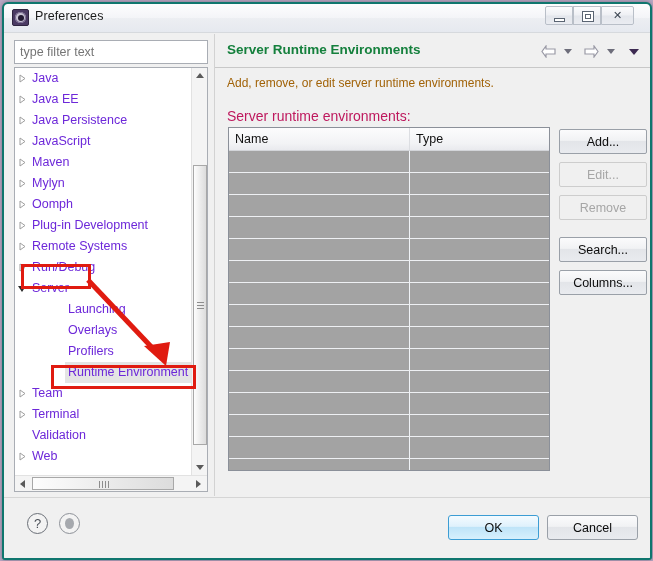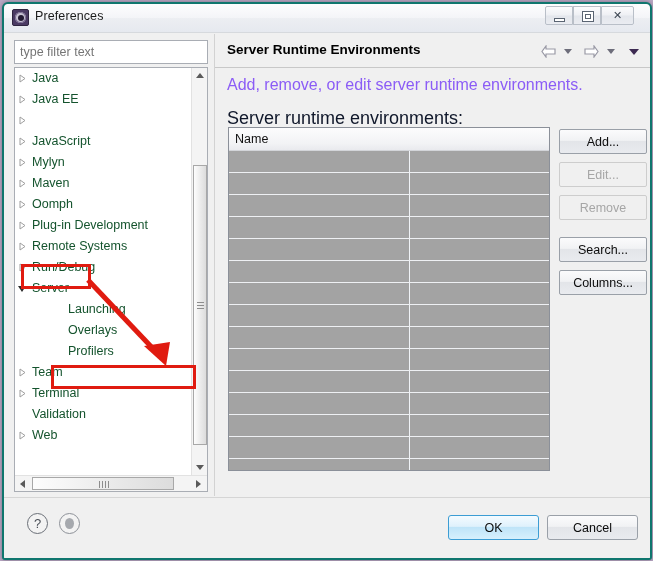--- a/index.html
+++ b/index.html
@@ -128,21 +128,21 @@
     position: absolute;
     left: 0; top: 0;
     width: 176px; height: 408px;
     overflow: hidden;
   }
   .tree-item {
     position: relative;
     height: 21px;
     line-height: 21px;
     font-size: 12.5px;
-    color: #14532d;
+    color: #6d28d9;
     white-space: nowrap;
   }
   .tree-item .tw {
     position: absolute;
     left: 0; top: 0;
     width: 16px; height: 21px;
   }
   .tw .tri-out {
     position: absolute; left: 4px; top: 6px;
     width: 7px; height: 9px;
@@ -218,21 +218,21 @@
     left: 0; top: 0;
     width: 435px; height: 33px;
     background: #f0f0f0;
     border-bottom: 1px solid #c8c8c8;
   }
   #page-title {
     position: absolute;
     left: 12px; top: 8px;
     font-size: 13.5px;
     font-weight: bold;
-    color: #000000;
+    color: #15803d;
   }
   .nav-arrow-hollow {
     position: absolute; top: 10px;
     width: 15px; height: 13px;
   }
   .nav-caret {
     position: absolute; top: 15px;
     width: 0; height: 0;
     border-left: 4px solid transparent;
     border-right: 4px solid transparent;
@@ -242,28 +242,28 @@
     position: absolute; top: 15px;
     width: 0; height: 0;
     border-left: 5px solid transparent;
     border-right: 5px solid transparent;
     border-top: 6px solid #3d2a52;
   }
 
   #desc-text {
     position: absolute;
     left: 12px; top: 42px;
-    font-size: 16px;
-    color: #8b5cf6;
+    font-size: 12px;
+    color: #a16207;
   }
   #table-label {
     position: absolute;
     left: 12px; top: 74px;
-    font-size: 18px;
-    color: #0f172a;
+    font-size: 14px;
+    color: #be185d;
   }
   #table-box {
     position: absolute;
     left: 13px; top: 93px;
     width: 322px; height: 344px;
     background: #a3a3a3;
     border: 1px solid #8b9099;
     box-sizing: border-box;
     overflow: hidden;
   }
@@ -440,44 +440,45 @@
             </svg>
           </span>
           <span class="tree-label">Java EE</span>
         </div>
         <div class="tree-item lvl1">
           <span class="tw">
             <svg class="tri-out" viewBox="0 0 7 9">
               <polygon points="1,1 6,4.5 1,8" fill="#ffffff" stroke="#9e9e9e" stroke-width="1"></polygon>
             </svg>
           </span>
+          <span class="tree-label">Java Persistence</span>
         </div>
         <div class="tree-item lvl1">
           <span class="tw">
             <svg class="tri-out" viewBox="0 0 7 9">
               <polygon points="1,1 6,4.5 1,8" fill="#ffffff" stroke="#9e9e9e" stroke-width="1"></polygon>
             </svg>
           </span>
           <span class="tree-label">JavaScript</span>
         </div>
         <div class="tree-item lvl1">
           <span class="tw">
             <svg class="tri-out" viewBox="0 0 7 9">
               <polygon points="1,1 6,4.5 1,8" fill="#ffffff" stroke="#9e9e9e" stroke-width="1"></polygon>
             </svg>
           </span>
+          <span class="tree-label">Maven</span>
+        </div>
+        <div class="tree-item lvl1">
+          <span class="tw">
+            <svg class="tri-out" viewBox="0 0 7 9">
+              <polygon points="1,1 6,4.5 1,8" fill="#ffffff" stroke="#9e9e9e" stroke-width="1"></polygon>
+            </svg>
+          </span>
           <span class="tree-label">Mylyn</span>
-        </div>
-        <div class="tree-item lvl1">
-          <span class="tw">
-            <svg class="tri-out" viewBox="0 0 7 9">
-              <polygon points="1,1 6,4.5 1,8" fill="#ffffff" stroke="#9e9e9e" stroke-width="1"></polygon>
-            </svg>
-          </span>
-          <span class="tree-label">Maven</span>
         </div>
         <div class="tree-item lvl1">
           <span class="tw">
             <svg class="tri-out" viewBox="0 0 7 9">
               <polygon points="1,1 6,4.5 1,8" fill="#ffffff" stroke="#9e9e9e" stroke-width="1"></polygon>
             </svg>
           </span>
           <span class="tree-label">Oomph</span>
         </div>
         <div class="tree-item lvl1">
@@ -514,20 +515,24 @@
           <span class="tw"></span>
           <span class="tree-label">Launching</span>
         </div>
         <div class="tree-item lvl2">
           <span class="tw"></span>
           <span class="tree-label">Overlays</span>
         </div>
         <div class="tree-item lvl2">
           <span class="tw"></span>
           <span class="tree-label">Profilers</span>
+        </div>
+        <div class="tree-item lvl2 selected">
+          <span class="tw"></span>
+          <span class="tree-label">Runtime Environment</span>
         </div>
         <div class="tree-item lvl1">
           <span class="tw">
             <svg class="tri-out" viewBox="0 0 7 9">
               <polygon points="1,1 6,4.5 1,8" fill="#ffffff" stroke="#9e9e9e" stroke-width="1"></polygon>
             </svg>
           </span>
           <span class="tree-label">Team</span>
         </div>
         <div class="tree-item lvl1">
@@ -600,20 +605,21 @@
       <div class="nav-caret" style="left:392px;"></div>
       <div class="nav-caret-filled" style="left:414px;"></div>
     </div>
 
     <div id="desc-text">Add, remove, or edit server runtime environments.</div>
     <div id="table-label">Server runtime environments:</div>
 
     <div id="table-box">
       <div id="table-header">
         <div class="th" id="th-name">Name</div>
+        <div class="th" id="th-type">Type</div>
       </div>
       <div id="table-body">
           <div class="trow">
             <div class="colsep"></div>
           </div>
           <div class="trow">
             <div class="colsep"></div>
           </div>
           <div class="trow">
             <div class="colsep"></div>

